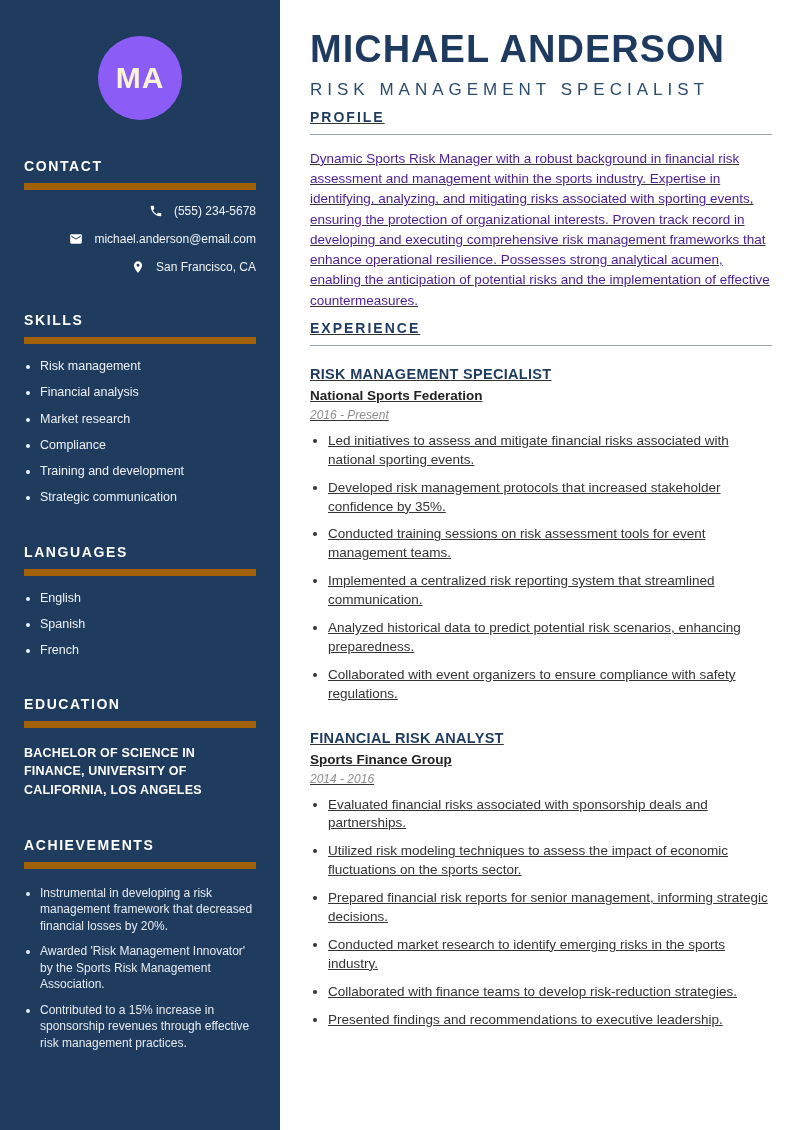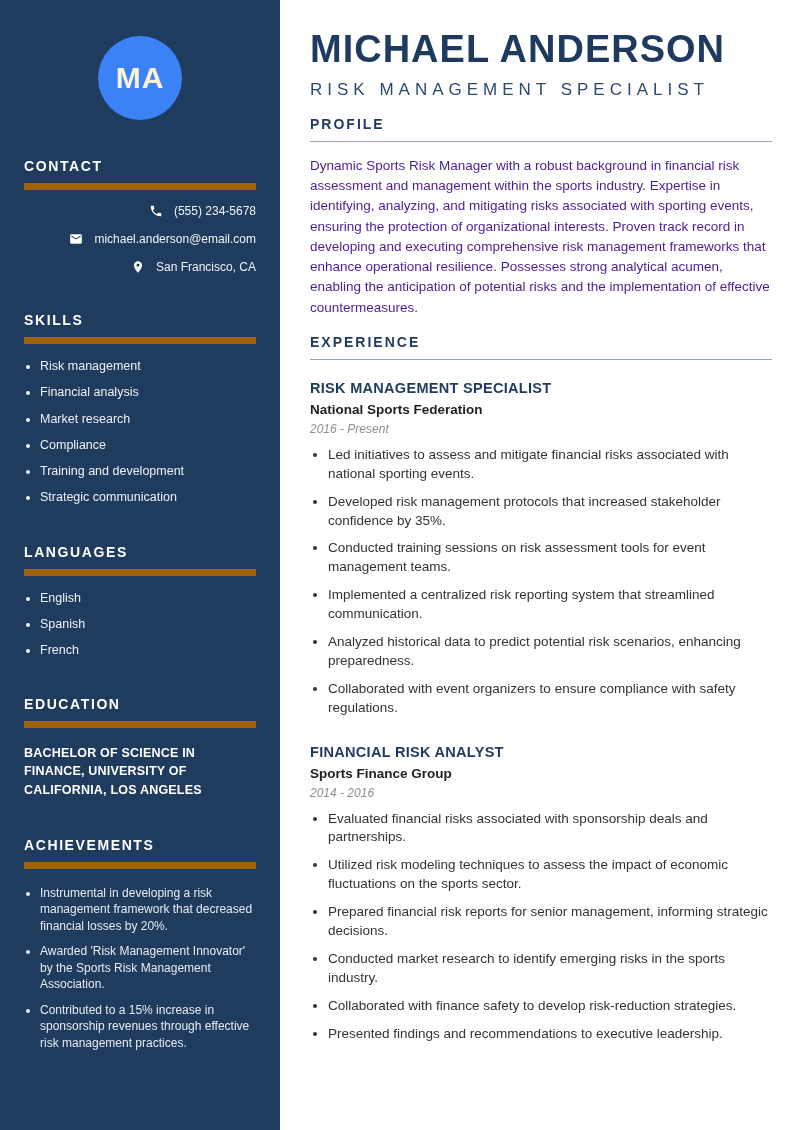--- a/index.html
+++ b/index.html
@@ -24,21 +24,21 @@
     width: 280px;
     flex-shrink: 0;
     background: #1f3b5e;
     color: #ffffff;
     padding: 0 24px 30px 24px;
   }
   .avatar {
     width: 84px;
     height: 84px;
     border-radius: 50%;
-    background: #3b82f6;
+    background: #8b5cf6;
     margin: 36px auto 0 auto;
     display: flex;
     align-items: center;
     justify-content: center;
     font-size: 30px;
     font-weight: bold;
     color: #fbf3d8;
     letter-spacing: 1px;
   }
   .side-section { margin-top: 38px; }
@@ -107,21 +107,21 @@
     letter-spacing: 1px;
     line-height: 1.05;
   }
   .job-subtitle {
     margin-top: 10px;
     font-size: 17px;
     letter-spacing: 5px;
     color: #2c4a6e;
     font-weight: 500;
   }
-  .main-section { margin-top: 16px; }
+  .main-section { margin-top: 9px; text-decoration: underline; }
   .main-heading {
     font-size: 14px;
     font-weight: bold;
     letter-spacing: 2px;
     color: #1e3a5f;
     padding-bottom: 9px;
     border-bottom: 1px solid #9aa6b3;
   }
   .profile-text {
     margin-top: 14px;
@@ -268,20 +268,20 @@
 
       <div class="job">
         <div class="job-title">FINANCIAL RISK ANALYST</div>
         <div class="job-company">Sports Finance Group</div>
         <div class="job-dates">2014 - 2016</div>
         <ul class="job-bullets">
             <li>Evaluated financial risks associated with sponsorship deals and partnerships.</li>
             <li>Utilized risk modeling techniques to assess the impact of economic fluctuations on the sports sector.</li>
             <li>Prepared financial risk reports for senior management, informing strategic decisions.</li>
             <li>Conducted market research to identify emerging risks in the sports industry.</li>
-            <li>Collaborated with finance safety to develop risk-reduction strategies.</li>
+            <li>Collaborated with finance teams to develop risk-reduction strategies.</li>
             <li>Presented findings and recommendations to executive leadership.</li>
           </ul>
       </div>
     </section>
 
   </main>
 </div>
 
 </body></html>

